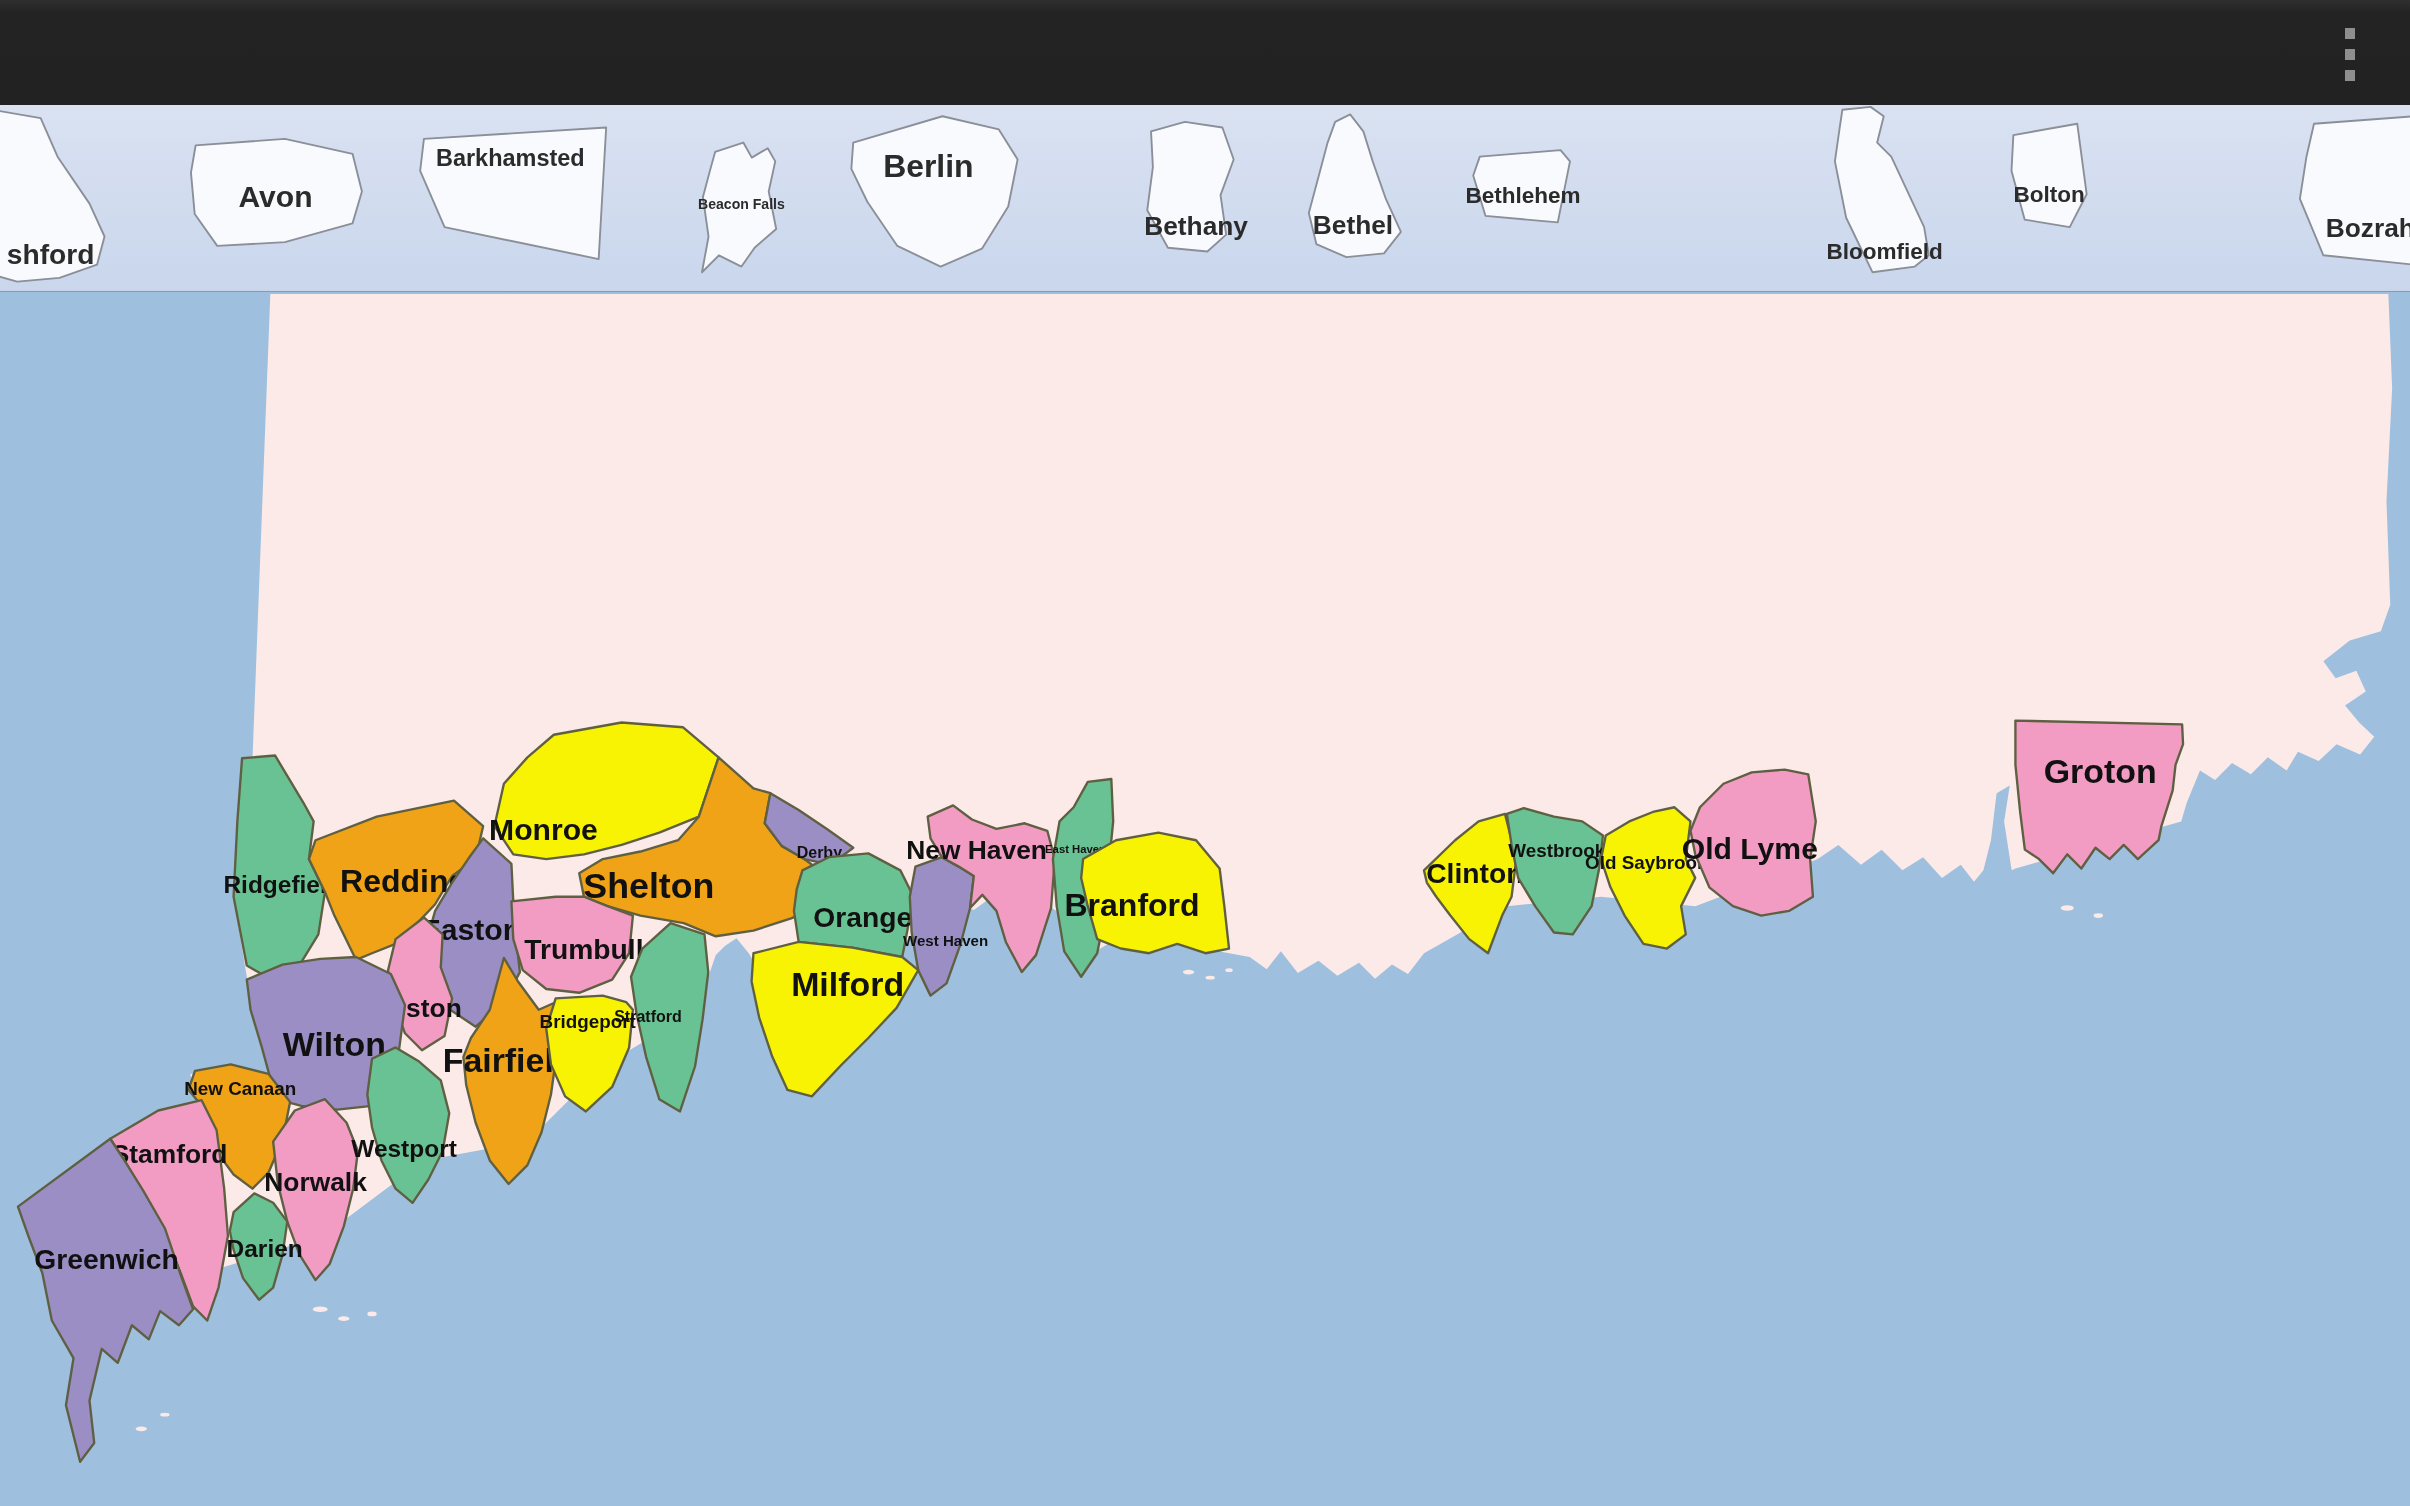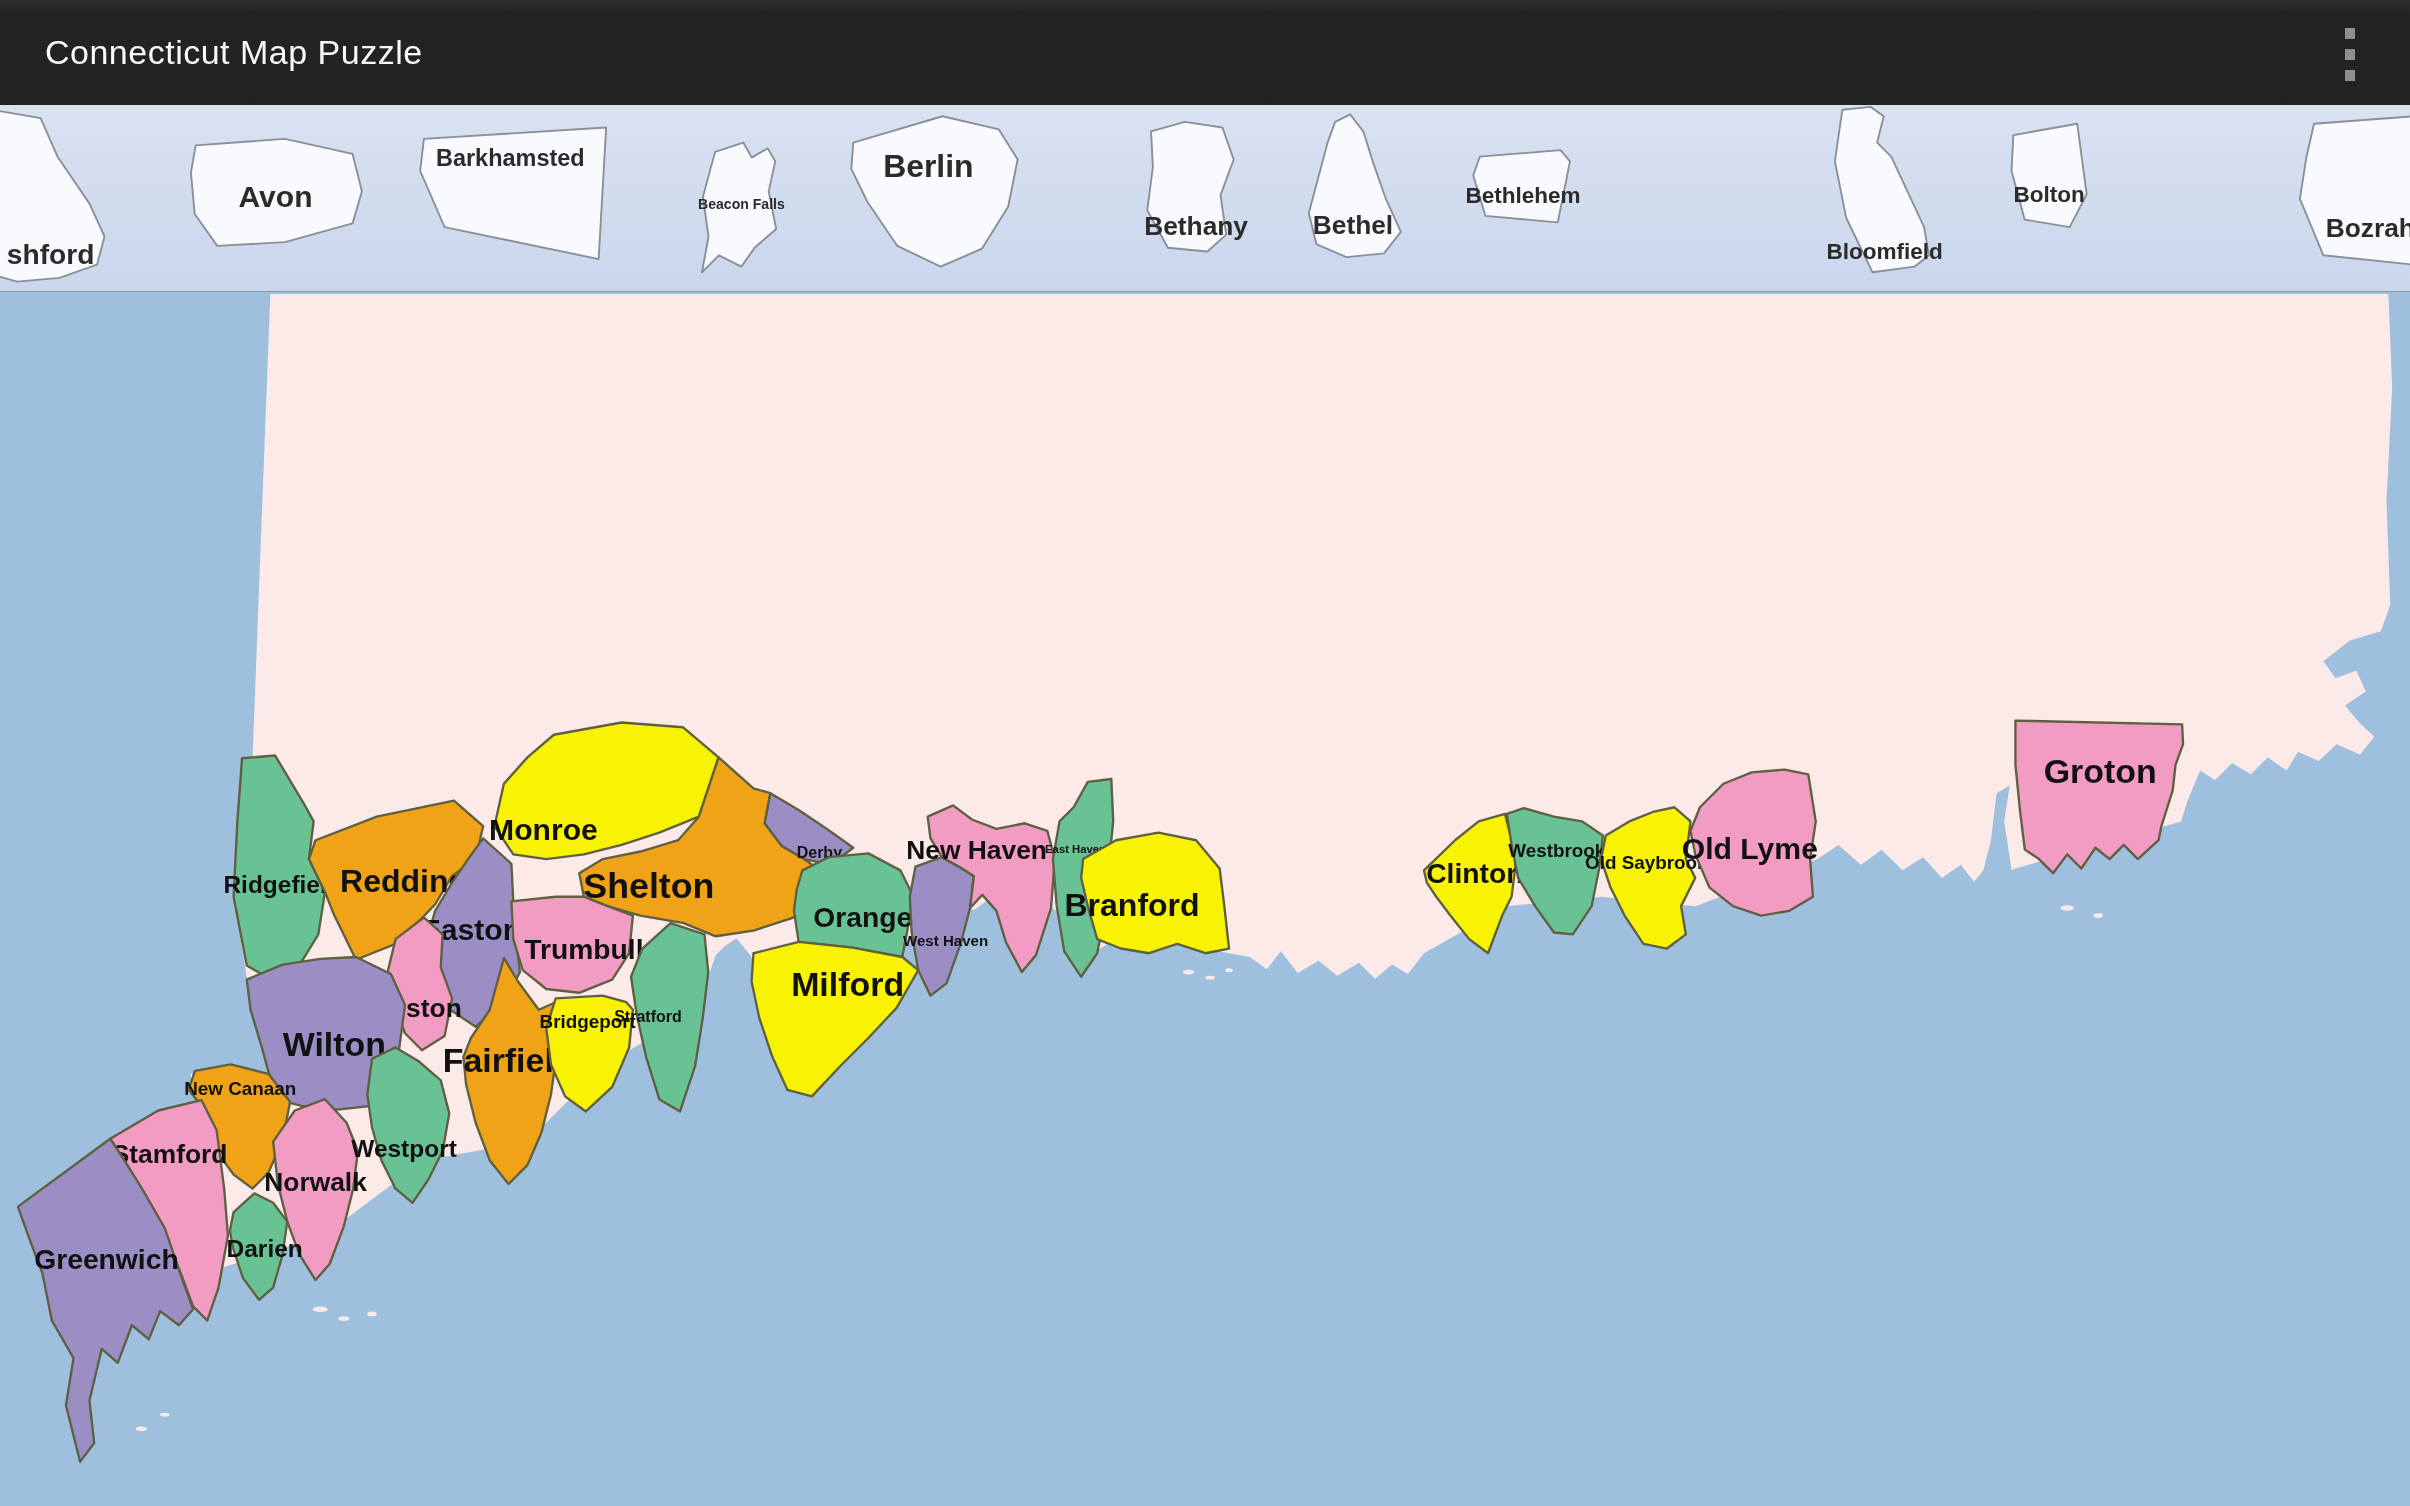--- a/index.html
+++ b/index.html
@@ -13,21 +13,20 @@
   #tray{position:absolute;left:0;top:105px;width:2411px;height:186px;
     background:linear-gradient(#dae2f2,#c9d6ec);border-bottom:1.9px solid #8899aa;}
   #tray svg{display:block;}
   #map{position:absolute;left:0;top:294px;width:2411px;height:1213px;}
   text{user-select:none;}
 </style>
 </head>
 <body>
 
 <div id="titlebar">
-  <span class="title">Connecticut Map Puzzle</span>
   <div id="menu-btn">
     <div class="dot"></div>
     <div class="dot"></div>
     <div class="dot"></div>
   </div>
 </div>
 
 <div id="tray">
   <svg id="tray-svg" width="2411" height="186" viewBox="0 0 2560 198">
       <g>

